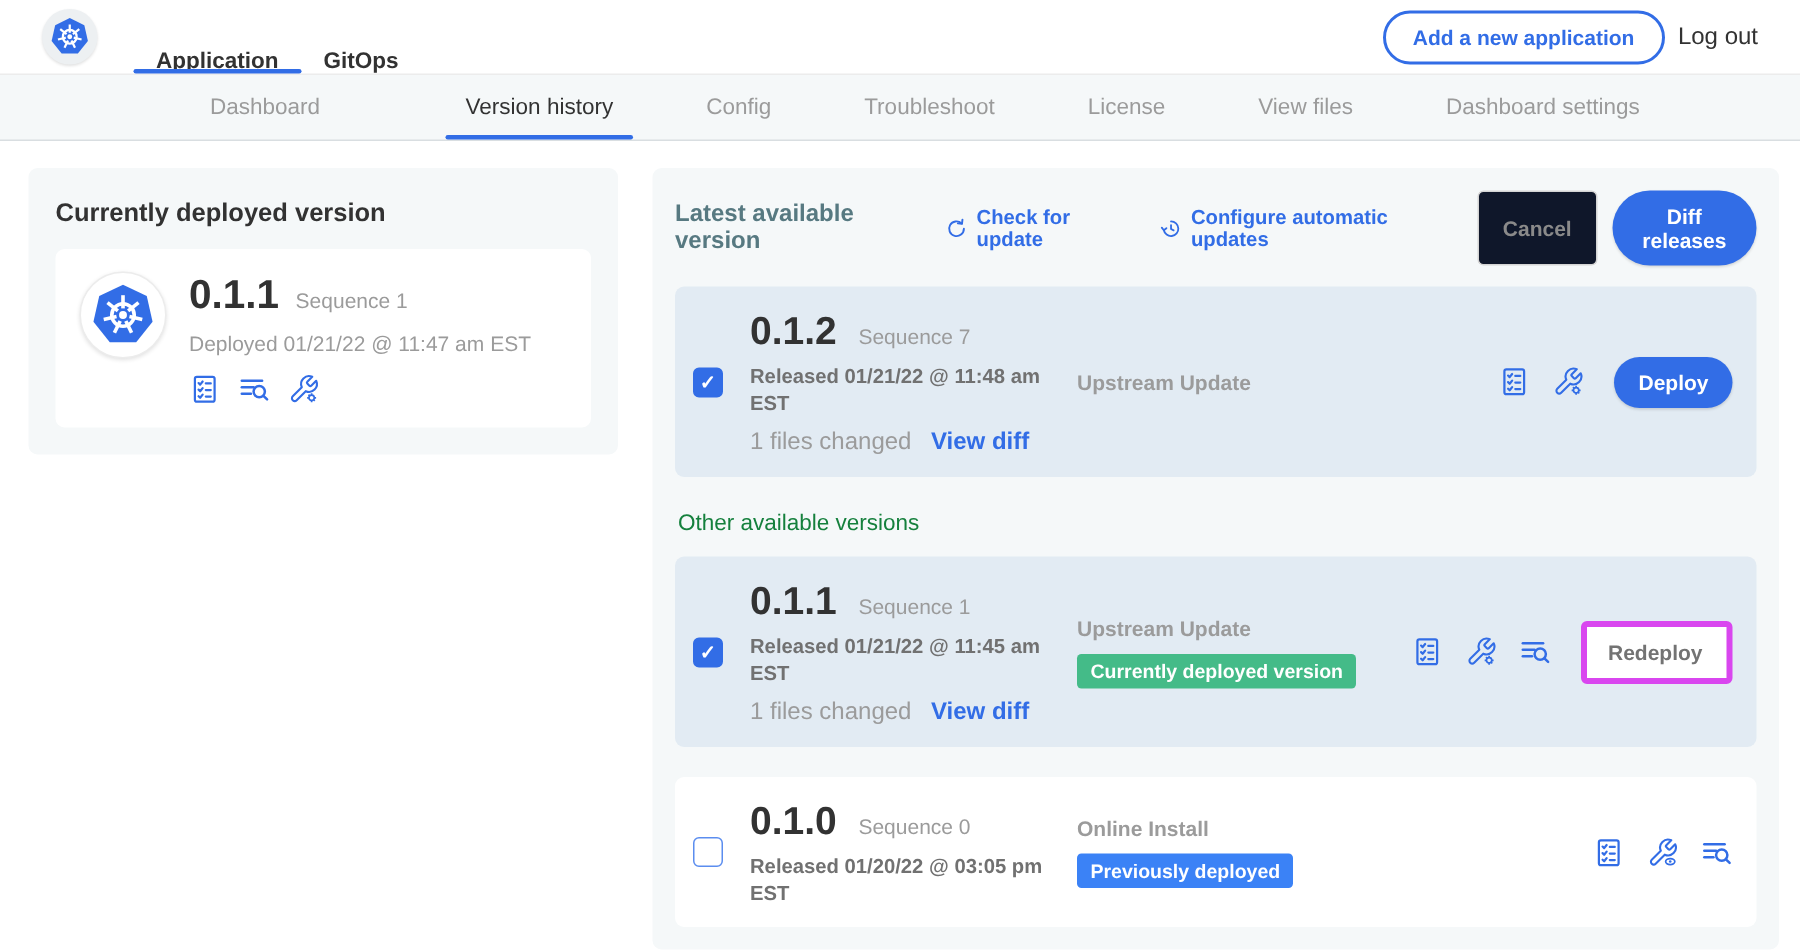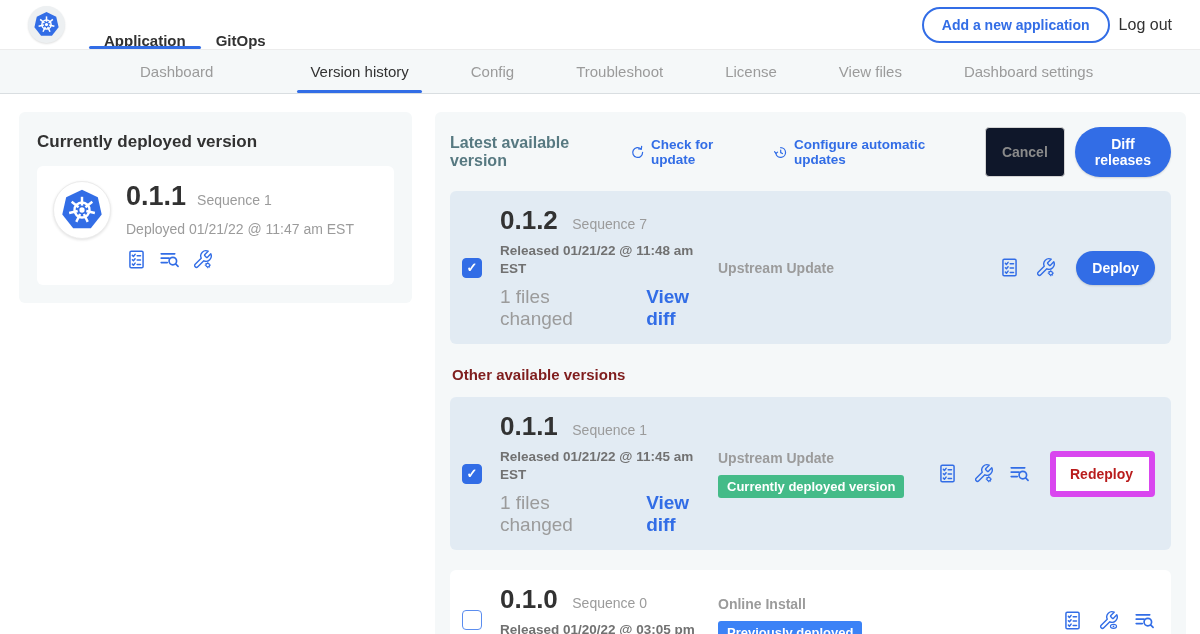--- a/index.html
+++ b/index.html
@@ -52,47 +52,47 @@
   .right-panel { flex:1; background:#f5f8f9; border-radius:6px; padding:15px; min-height:482px; }
   .rp-header { display:flex; align-items:center; }
   .rp-title { font-size:16px; font-weight:700; color:#577981; margin-right:16px; }
   .rp-link { display:flex; align-items:center; gap:6px; color:#326de6; font-size:13.5px;
     font-weight:700; margin-right:22px; cursor:pointer; }
   .rp-buttons { margin-left:auto; display:flex; gap:10px; }
   .btn { border-radius:4px; font-size:14px; font-weight:700; padding:9px 16px;
     border:none; cursor:pointer; font-family:inherit; }
   .btn-cancel { background:#0f172a; border:1px solid #d4d4d4; color:#8a8a8a; }
   .btn-primary { background:#326de6; color:#fff; box-shadow:0 1px 2px rgba(0,0,0,.15);border-radius:25px; }
-  .btn-outline { background:#fff; border:6px solid #d946ef; color:#b91c1c;padding-left:14px; }
+  .btn-outline { background:#fff; border:4px solid #d946ef; color:#737373;padding-left:14px; }
 
   .vrow { display:flex; align-items:center; border-radius:6px; margin-top:14px;
     padding:14px 16px 14px 12px; }
   .vrow.selected { background:#e2ebf3; }
   .vrow.plain { background:#fff; }
   .vrow-check { width:38px; flex-shrink:0; }
   .checkbox { width:20px; height:20px; border-radius:4px; cursor:pointer; }
   .checkbox.checked { background:#326de6; color:#fff; display:flex; align-items:center;
     justify-content:center; font-size:13px; font-weight:700; border:1.5px solid #326de6; }
   .checkbox.unchecked { background:#fff; border:1.5px solid #5b8def; }
   .vrow-info { width:218px; flex-shrink:0; }
   .vnum { font-size:26px; font-weight:800; color:#323232; }
   .vseq { font-size:14px; color:#9b9b9b; margin-left:10px; }
   .vreleased { margin-top:6px; font-size:13.5px; font-weight:700; color:#717171;
     max-width:200px; line-height:1.3; }
-  .vfiles { margin-top:9px; font-size:19px; color:#9b9b9b; display:flex; gap:28px; align-items:center; }
+  .vfiles { margin-top:9px; font-size:16px; color:#9b9b9b; display:flex; gap:13px; align-items:center; }
   .vdiff { color:#326de6; font-weight:700; cursor:pointer; }
   .vrow-source { flex:1; }
   .vsource { font-size:14px; font-weight:700; color:#9b9b9b; }
   .badge { display:inline-block; margin-top:9px; font-size:13px; font-weight:700;
     color:#fff; padding:4px 9px; border-radius:3px; }
   .badge-green { background:#44bb88; }
   .badge-gray { background:#3b82f6;text-align:right; }
   .vrow-actions { display:flex; align-items:center; gap:15px; margin-left:12px; }
   .vrow-actions .btn { margin-left:5px; }
-  .other-label { margin:22px 0 6px 2px; font-size:15px; color:#7f1d1d;font-weight:bold; }
+  .other-label { margin:22px 0 6px 2px; font-size:15px; color:#15803d; }
 </style>
 </head>
 <body>
 
 <svg width="0" height="0" style="position:absolute">
   <defs>
     <symbol id="i-k8s" viewBox="0 0 100 100">
       <polygon points="50,4 86,21.3 94.8,60.2 70,91.4 30,91.4 5.2,60.2 14,21.3" fill="#326de6"></polygon>
       <circle cx="50" cy="50" r="17" fill="none" stroke="#fff" stroke-width="5.5"></circle>
       <circle cx="50" cy="50" r="6" fill="#fff"></circle>

